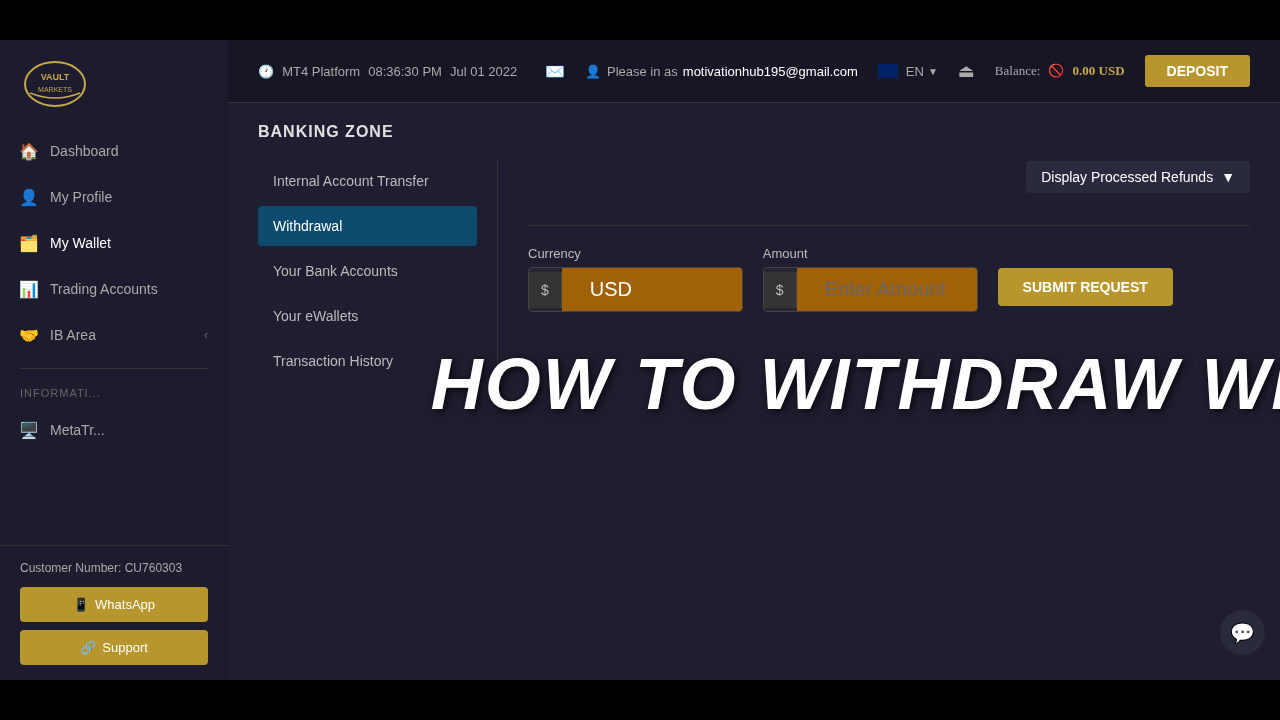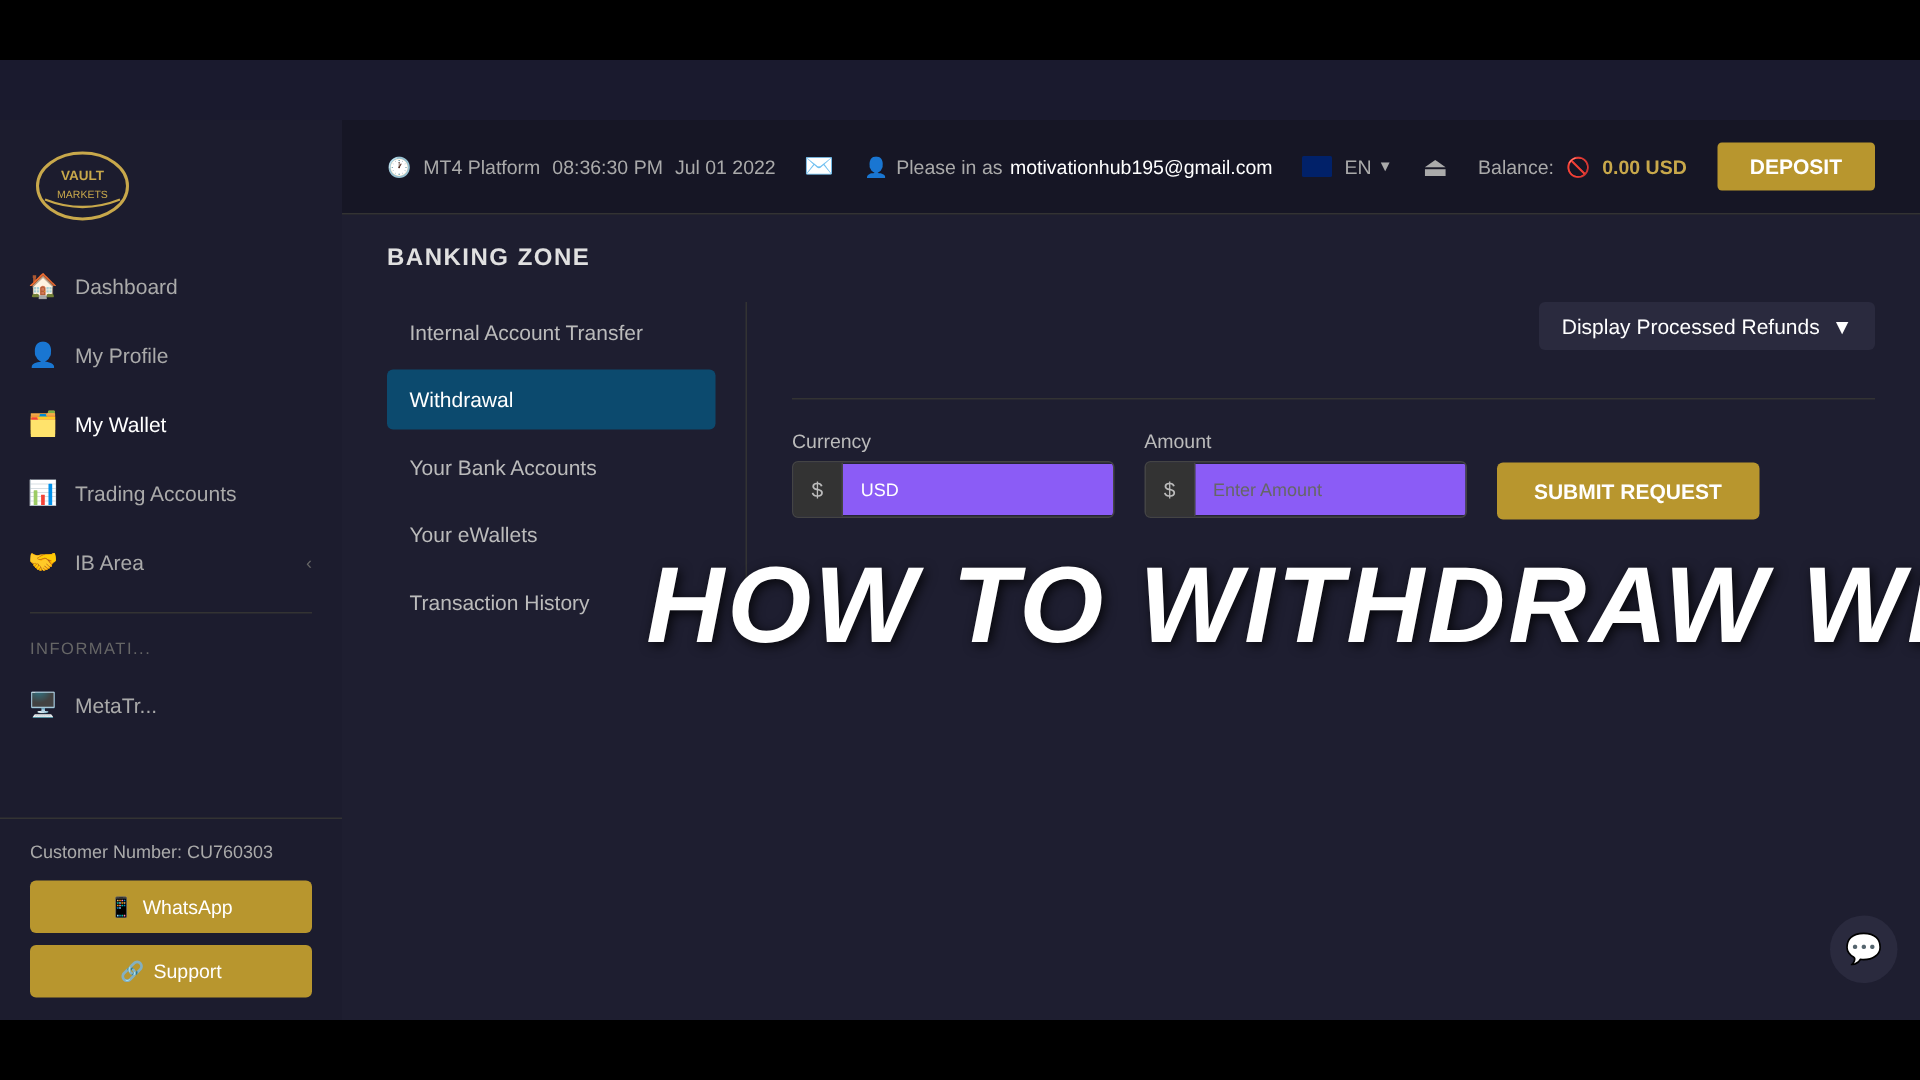--- a/index.html
+++ b/index.html
@@ -17,21 +17,20 @@
     .top-bar {
       background: #000;
       height: 40px;
       width: 100%;
     }
 
     .main-wrapper {
       display: flex;
       flex: 1;
       overflow: hidden;
-      margin-top: 40px;
     }
 
     
     .sidebar {
       width: 228px;
       background: #1c1c2e;
       display: flex;
       flex-direction: column;
       padding: 0;
       flex-shrink: 0;
@@ -176,20 +175,21 @@
       align-items: center;
       gap: 20px;
     }
 
     .balance-area {
       display: flex;
       align-items: center;
       gap: 8px;
       color: #aaa;
       font-size: 13px;
+      font-family: Liberation Serif, serif;
     }
 
     .balance-value {
       color: #c8a84b;
       font-weight: bold;
     }
 
     .deposit-btn {
       background: #b8962e;
       border: none;
@@ -332,25 +332,25 @@
 
     .input-prefix {
       background: #333;
       padding: 10px 12px;
       color: #bbb;
       font-size: 14px;
       border-right: 1px solid #444;
     }
 
     .form-input {
-      background: #8b5cf6;
-      border: none;
-      color: #fff;
-      padding: 10px 12px;
-      font-size: 12px;
+      background: #a16207;
+      border: none;
+      color: #fff;
+      padding: 10px 28px;
+      font-size: 20px;
       outline: none;
       width: 180px;
     }
 
     .form-input::placeholder {
       color: #666;
     }
 
     .submit-btn {
       background: #b8962e;

